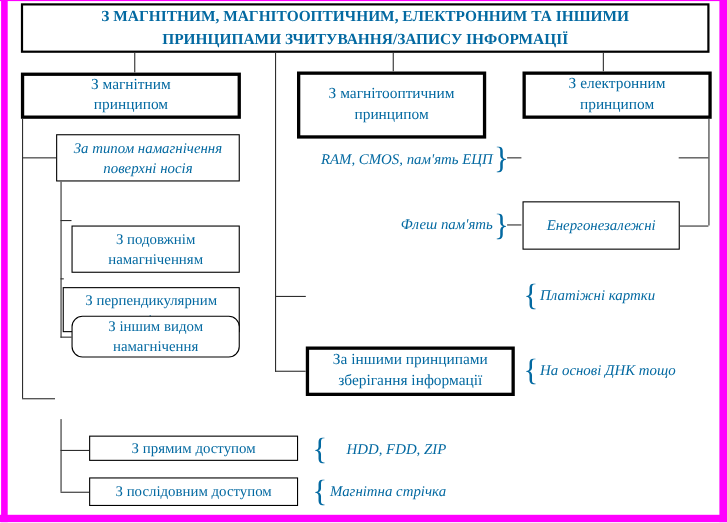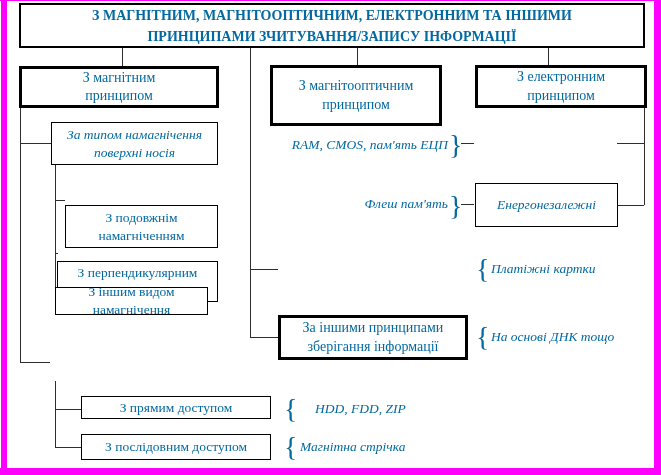--- a/index.html
+++ b/index.html
@@ -80,21 +80,21 @@
 принципом</div>
   <div class="node heavy" style="left:475px; top:65px; width:172px; height:43px;">З електронним
 принципом</div>
 
   <div class="node it" style="left:51px; top:122px; width:167px; height:43px;">За типом намагнічення
 поверхні носія</div>
   <div class="node" style="left:65px; top:185px; width:153px; height:43px;margin-top:20px;">З подовжнім
 намагніченням</div>
   <div class="node" style="left:57px; top:233px; width:161px; height:41px;margin-top:28px;">З перпендикулярним
 намагніченням</div>
-  <div class="node" style="left:55px; top:287px; width:153px; height:28px;">З іншим видом
+  <div class="node" style="left:65px; top:287px; width:153px; height:38px;border-radius:10px;">З іншим видом
 намагнічення</div>
   <div class="node" style="left:81px; top:396px; width:190px; height:23px;">З прямим доступом</div>
   <div class="node" style="left:81px; top:434px; width:190px; height:26px;">З послідовним доступом</div>
 
   <div class="node it" style="left:475px; top:183px; width:143px; height:44px;">Енергонезалежні</div>
 
   <div class="node heavy" style="left:278px; top:315px; width:190px; height:45px;">За іншими принципами
 зберігання інформації</div>
 
   <div class="lbl ra" style="left:255px; top:137px; width:193px;">RAM, CMOS, пам'ять ЕЦП</div>

